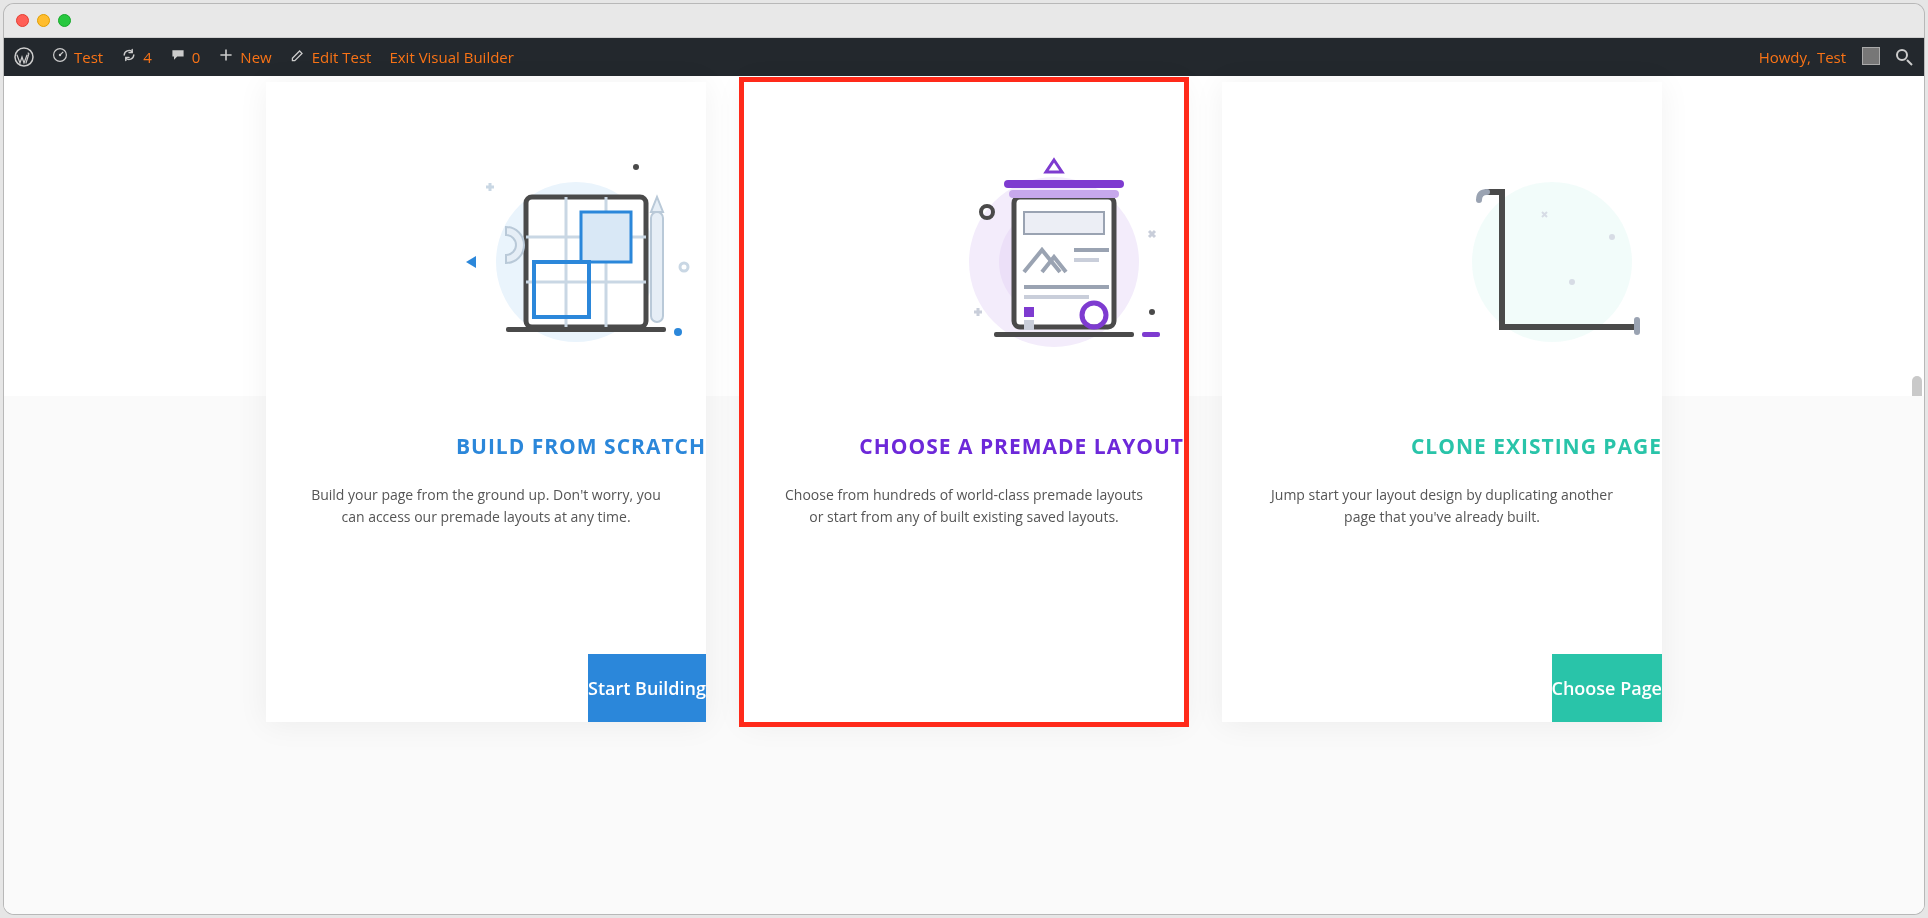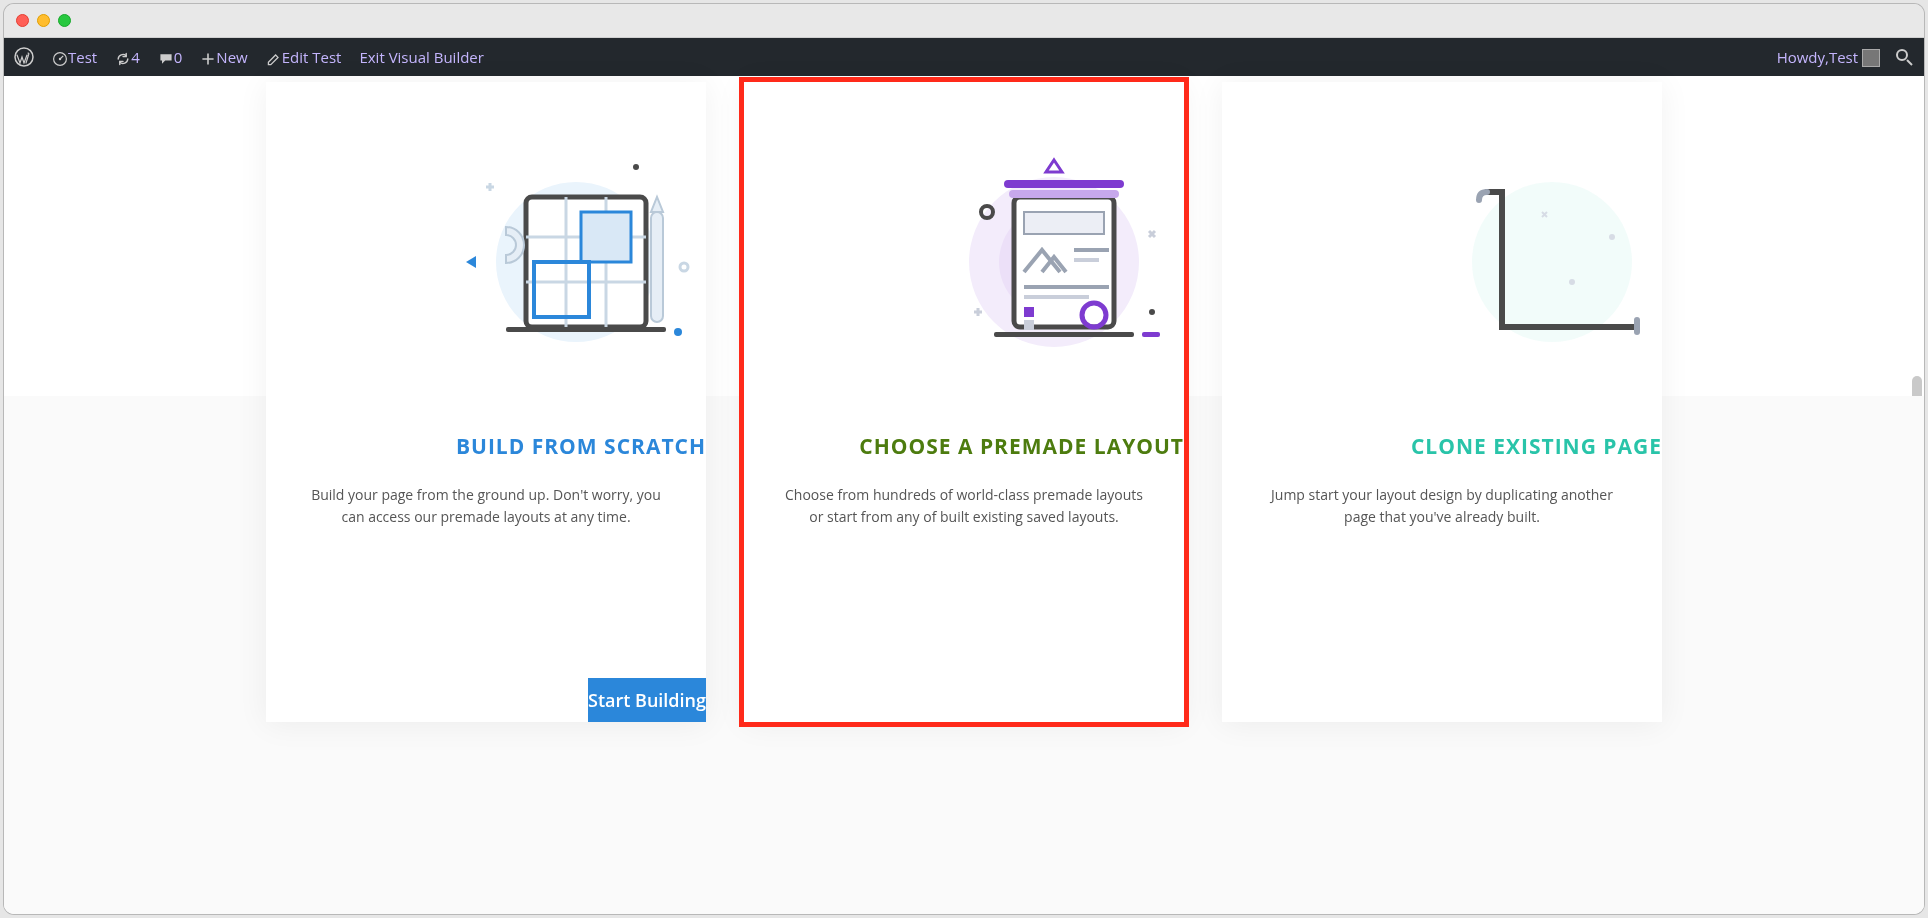--- a/index.html
+++ b/index.html
@@ -45,21 +45,21 @@
     height: 38px;
     background: #23282d;
     color: #eee;
     display: flex;
     align-items: center;
     font-size: 15px;
     padding: 0 10px;
     gap: 8px;
   }
   .wpbar .left { display:flex; align-items:center; gap:18px; }
-  .wpbar .item { display:flex; align-items:flex-end; color:#c4b5fd; cursor:pointer; }
+  .wpbar .item { display:flex; align-items:flex-start; gap:6px; color:#f97316; cursor:pointer; }
   .wpbar .spacer { flex:1; }
   .wpbar .right { display:flex; align-items:center; gap:14px; }
   .wp-icon svg { width:20px; height:20px; display:block; fill:#ccc; }
   .wp-icon-sm svg { width:16px; height:16px; display:block; fill:#ccc; }
   .avatar-box { width:18px; height:18px; background:#777; display:inline-block; border:1px solid #aaa; }
 
   
   .content {
     flex:1;
     position: relative;
@@ -109,35 +109,35 @@
 
   .card-title {
     text-align:center;
     font-weight:700;
     font-size:21px;
     letter-spacing:1px;
     text-transform:uppercase;
     margin-top: 10px;
   }
   .card:nth-child(1) .card-title { color:#2b87da; }
-  .card:nth-child(2) .card-title { color:#4d7c0f; }
+  .card:nth-child(2) .card-title { color:#6d28d9; }
   .card:nth-child(3) .card-title { color:#29c4a9; }
 
   .card-desc {
     margin-top: 24px;
     padding: 0 36px;
     text-align:center;
     color:#555;
     font-size:14px;
     line-height:1.55;
   }
 
   .card-btn {
     margin-top:auto;
-    height:44px;
+    height:68px;
     display:flex;
     align-items:center;
     justify-content:center;
     color:#fff;
     font-weight:600;
     font-size:18px;
     cursor:pointer;
   }
   .card:nth-child(1) .card-btn { background:#2b87da; }
   .card:nth-child(2) .card-btn { background:#7e3bd0; }
@@ -320,20 +320,21 @@
               <path d="M85 50 q-8 0 -8 8" fill="none" stroke="#9aa3b2" stroke-width="6" stroke-linecap="round"></path>
               <line x1="235" y1="178" x2="235" y2="190" stroke="#9aa3b2" stroke-width="6" stroke-linecap="round"></line>
               <circle cx="210" cy="95" r="3" fill="#d7dce5"></circle>
               <circle cx="170" cy="140" r="3" fill="#d7dce5"></circle>
               <path d="M140 70 l5 5 m0 -5 l-5 5" stroke="#d7dce5" stroke-width="2"></path>
             </svg>
           </div>
         </div>
         <div class="card-title">Clone Existing Page</div>
         <div class="card-desc">Jump start your layout design by duplicating another page that you've already built.</div>
+        <div class="card-btn">Choose Page</div>
       </div>
 
     </div>
 
     <div class="fake-scroll">
       <div class="fake-thumb"></div>
     </div>
 
   </div>
 </div>

